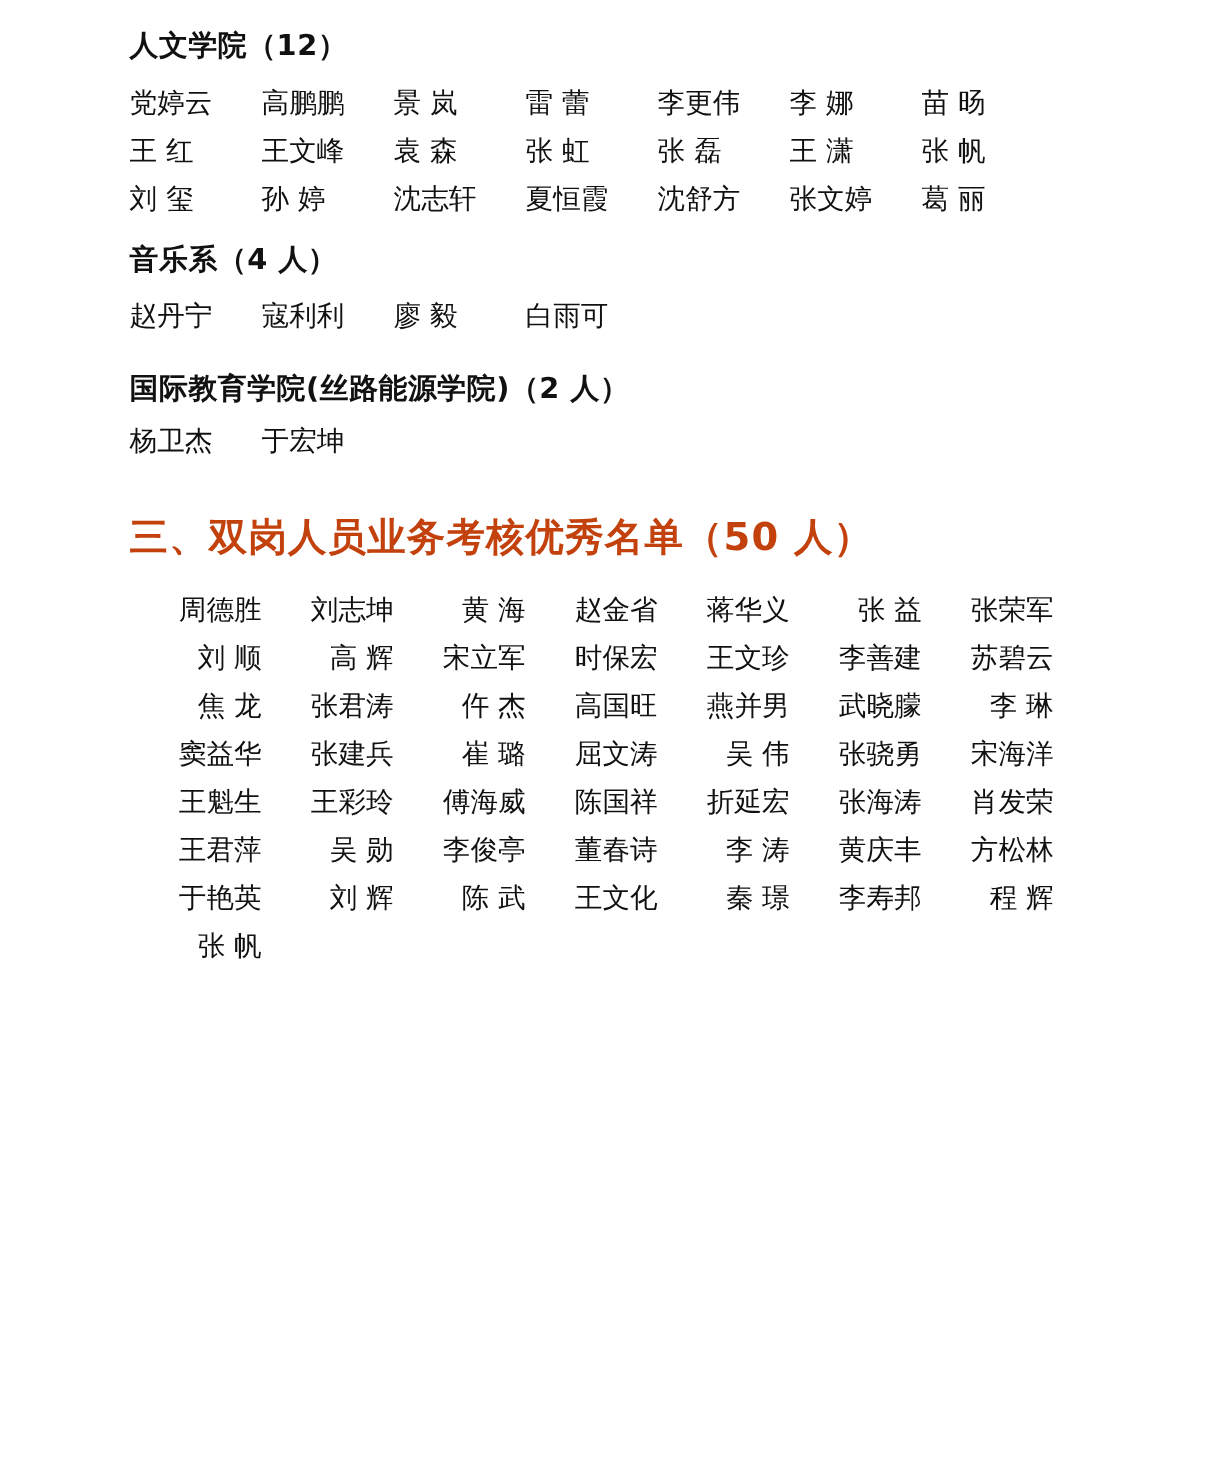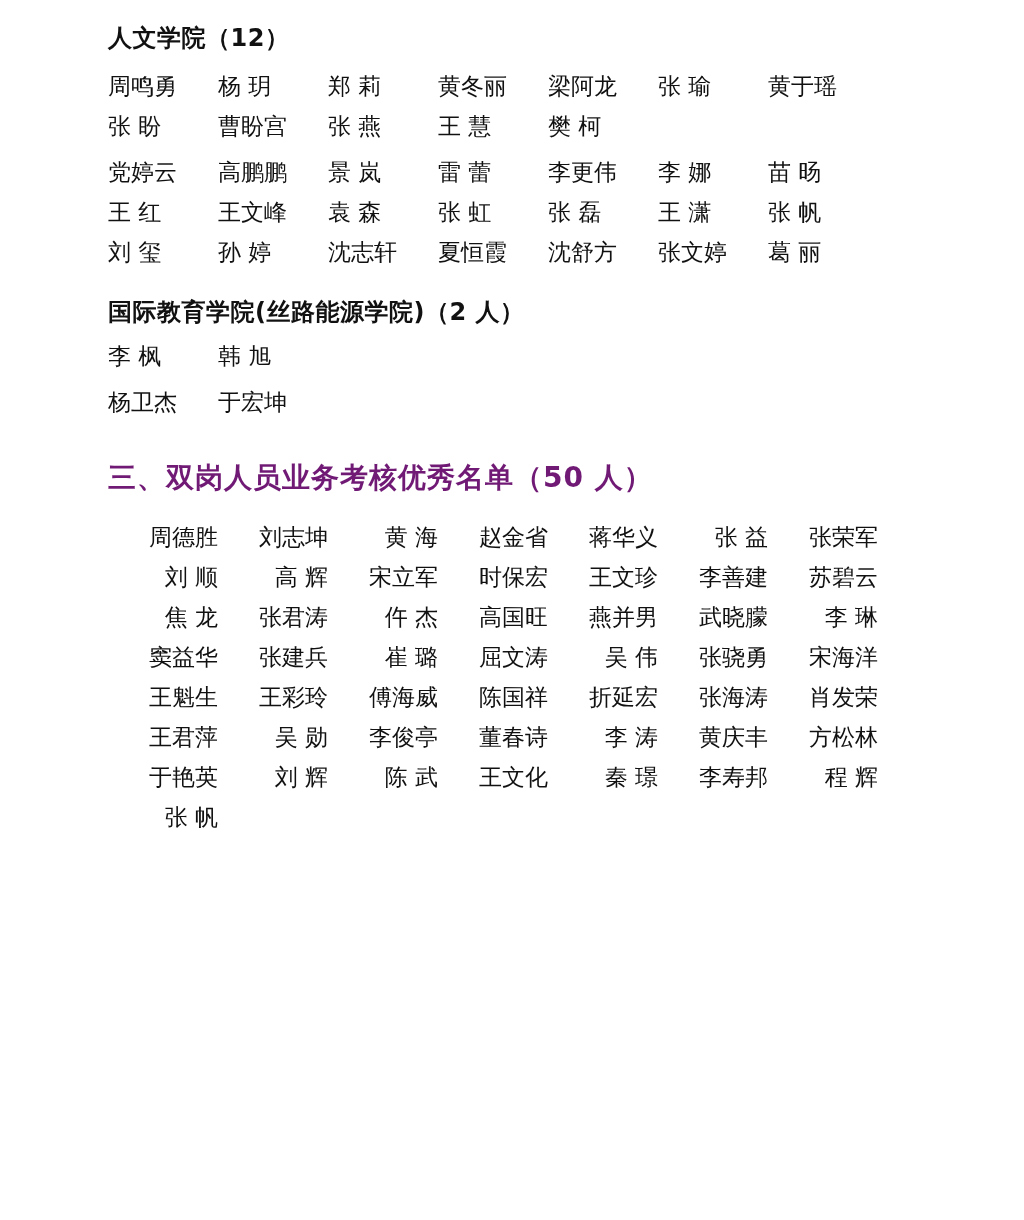--- a/index.html
+++ b/index.html
@@ -29,26 +29,26 @@
     letter-spacing: 0.5px;
     line-height: 1.5;
     margin: 12px 0 10px 0;
     color: #111111;
   }
   .dept-title.tight {
     margin-top: 22px;
     margin-bottom: 6px;
   }
   .major-title {
-    font-size: 28px;
+    font-size: 32px;
     font-weight: bold;
     letter-spacing: 1px;
     line-height: 1.6;
     margin: 34px 0 16px 0;
-    color: #701a75;
+    color: #c2410c;
   }
   .names-grid {
     display: grid;
     grid-template-columns: repeat(7, 110px);
     column-gap: 0px;
     row-gap: 0px;
     margin: 0 0 4px 0;
   }
   .names-grid.wide {
     grid-template-columns: repeat(7, 110px);
@@ -63,34 +63,20 @@
     height: 40px;
   }
 </style>
 </head>
 <body>
 
 <div class="page">
 
   <div class="section">
     <div class="dept-title">人文学院（12）</div>
-    <div class="names-grid">
-      <div class="name">周鸣勇</div>
-      <div class="name">杨 玥</div>
-      <div class="name">郑 莉</div>
-      <div class="name">黄冬丽</div>
-      <div class="name">梁阿龙</div>
-      <div class="name">张 瑜</div>
-      <div class="name">黄于瑶</div>
-      <div class="name">张 盼</div>
-      <div class="name">曹盼宫</div>
-      <div class="name">张 燕</div>
-      <div class="name">王 慧</div>
-      <div class="name">樊 柯</div>
-    </div>
   </div>
 
   <div class="section">
     <div class="names-grid">
       <div class="name">党婷云</div>
       <div class="name">高鹏鹏</div>
       <div class="name">景 岚</div>
       <div class="name">雷 蕾</div>
       <div class="name">李更伟</div>
       <div class="name">李 娜</div>
@@ -107,28 +93,31 @@
       <div class="name">沈志轩</div>
       <div class="name">夏恒霞</div>
       <div class="name">沈舒方</div>
       <div class="name">张文婷</div>
       <div class="name">葛 丽</div>
     </div>
   </div>
 
 
   <div class="section">
+    <div class="dept-title">音乐系（4 人）</div>
+    <div class="names-grid">
+      <div class="name">赵丹宁</div>
+      <div class="name">寇利利</div>
+      <div class="name">廖 毅</div>
+      <div class="name">白雨可</div>
+    </div>
   </div>
 
   <div class="section">
     <div class="dept-title tight">国际教育学院(丝路能源学院)（2 人）</div>
-    <div class="names-grid">
-      <div class="name">李 枫</div>
-      <div class="name">韩 旭</div>
-    </div>
   </div>
 
   <div class="section">
     <div class="names-grid">
       <div class="name">杨卫杰</div>
       <div class="name">于宏坤</div>
     </div>
   </div>
 
   <div class="section">

